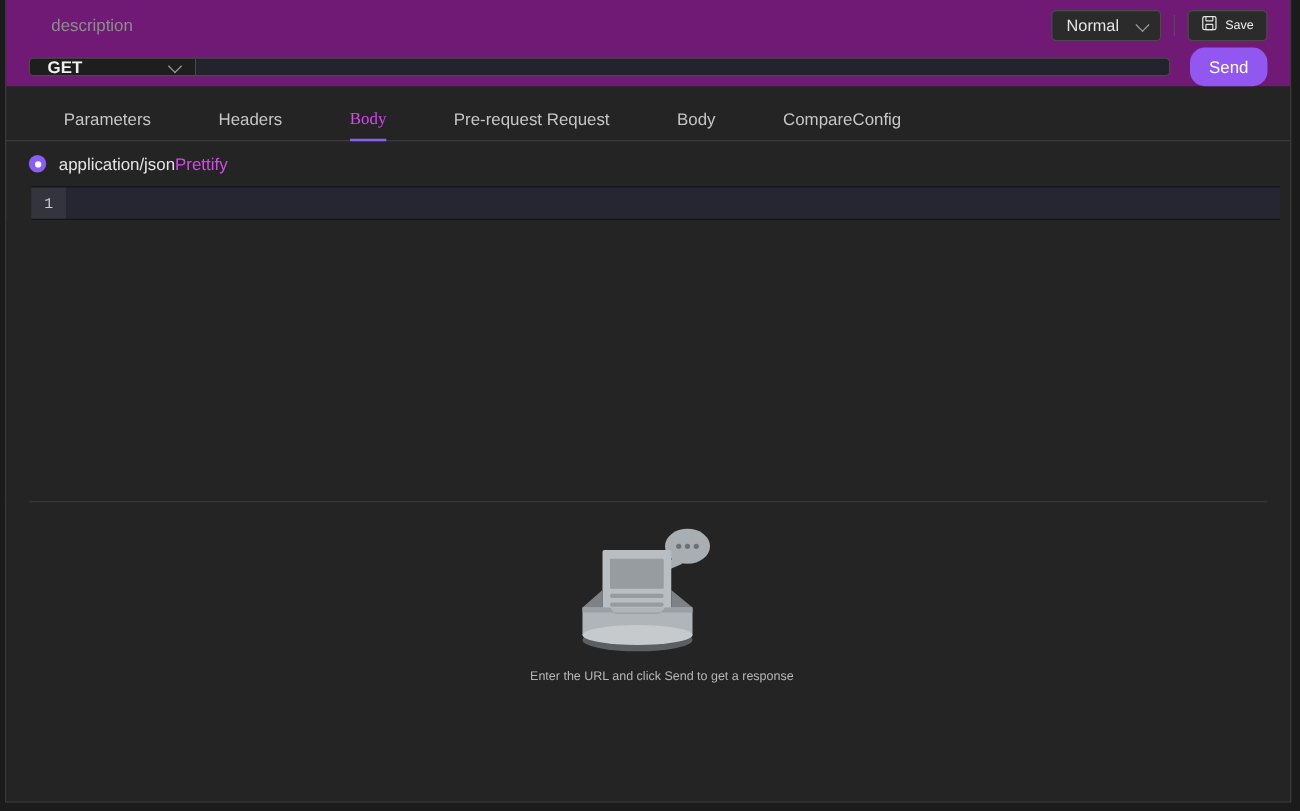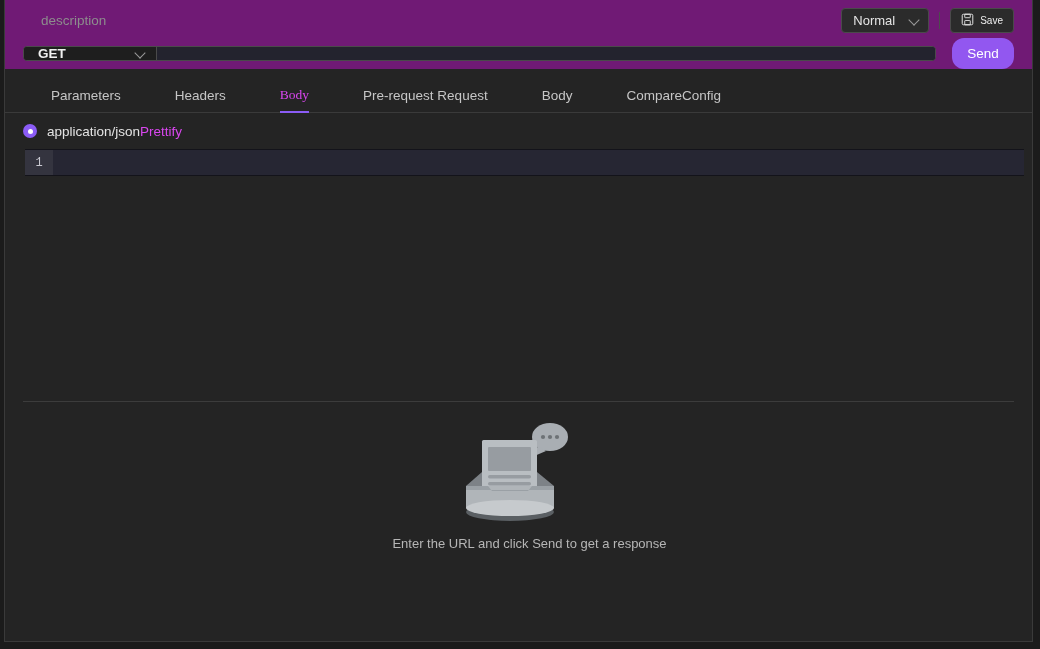--- a/index.html
+++ b/index.html
@@ -350,21 +350,21 @@
     justify-content: flex-start;
     padding-top: 14px;
   }
   .empty-art {
     width: 130px;
     height: 110px;
   }
   .empty-text {
     margin-top: 10px;
     color: #b6b6b6;
-    font-size: 13px;
+    font-size: 10px;
     margin-left: 22px;
   }
 </style>
 </head>
 <body>
 
 <div class="app-window">
 
 
   <div class="request-pane">

